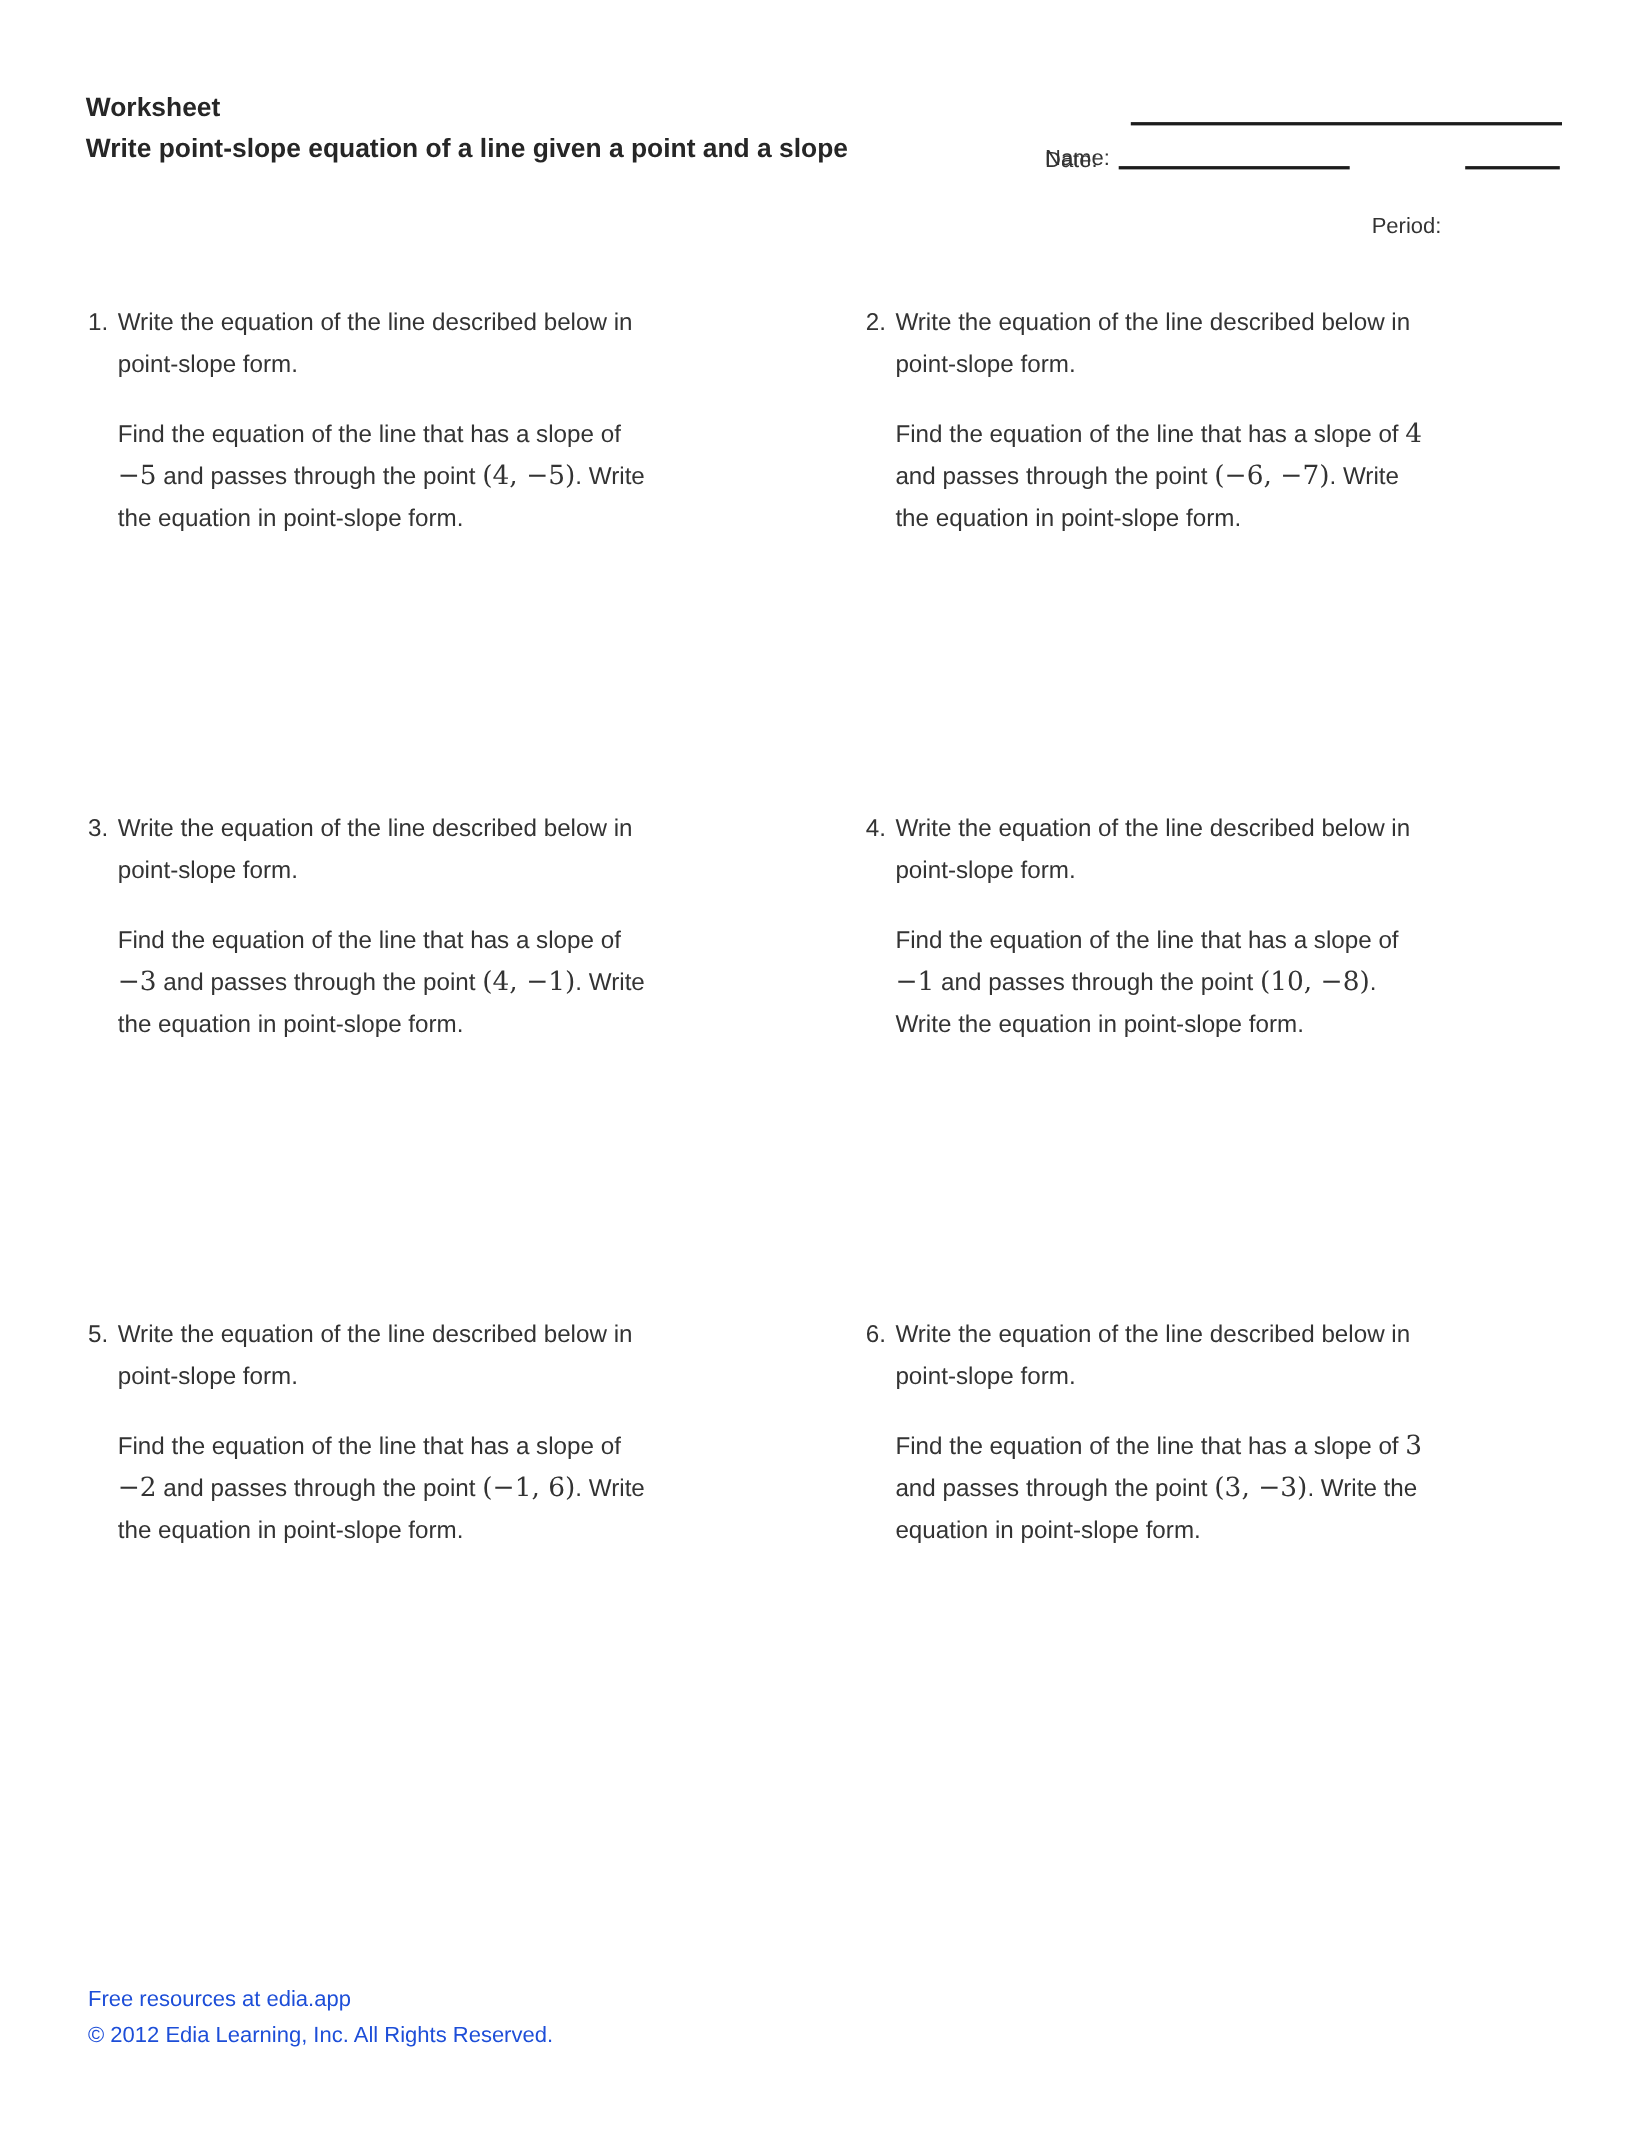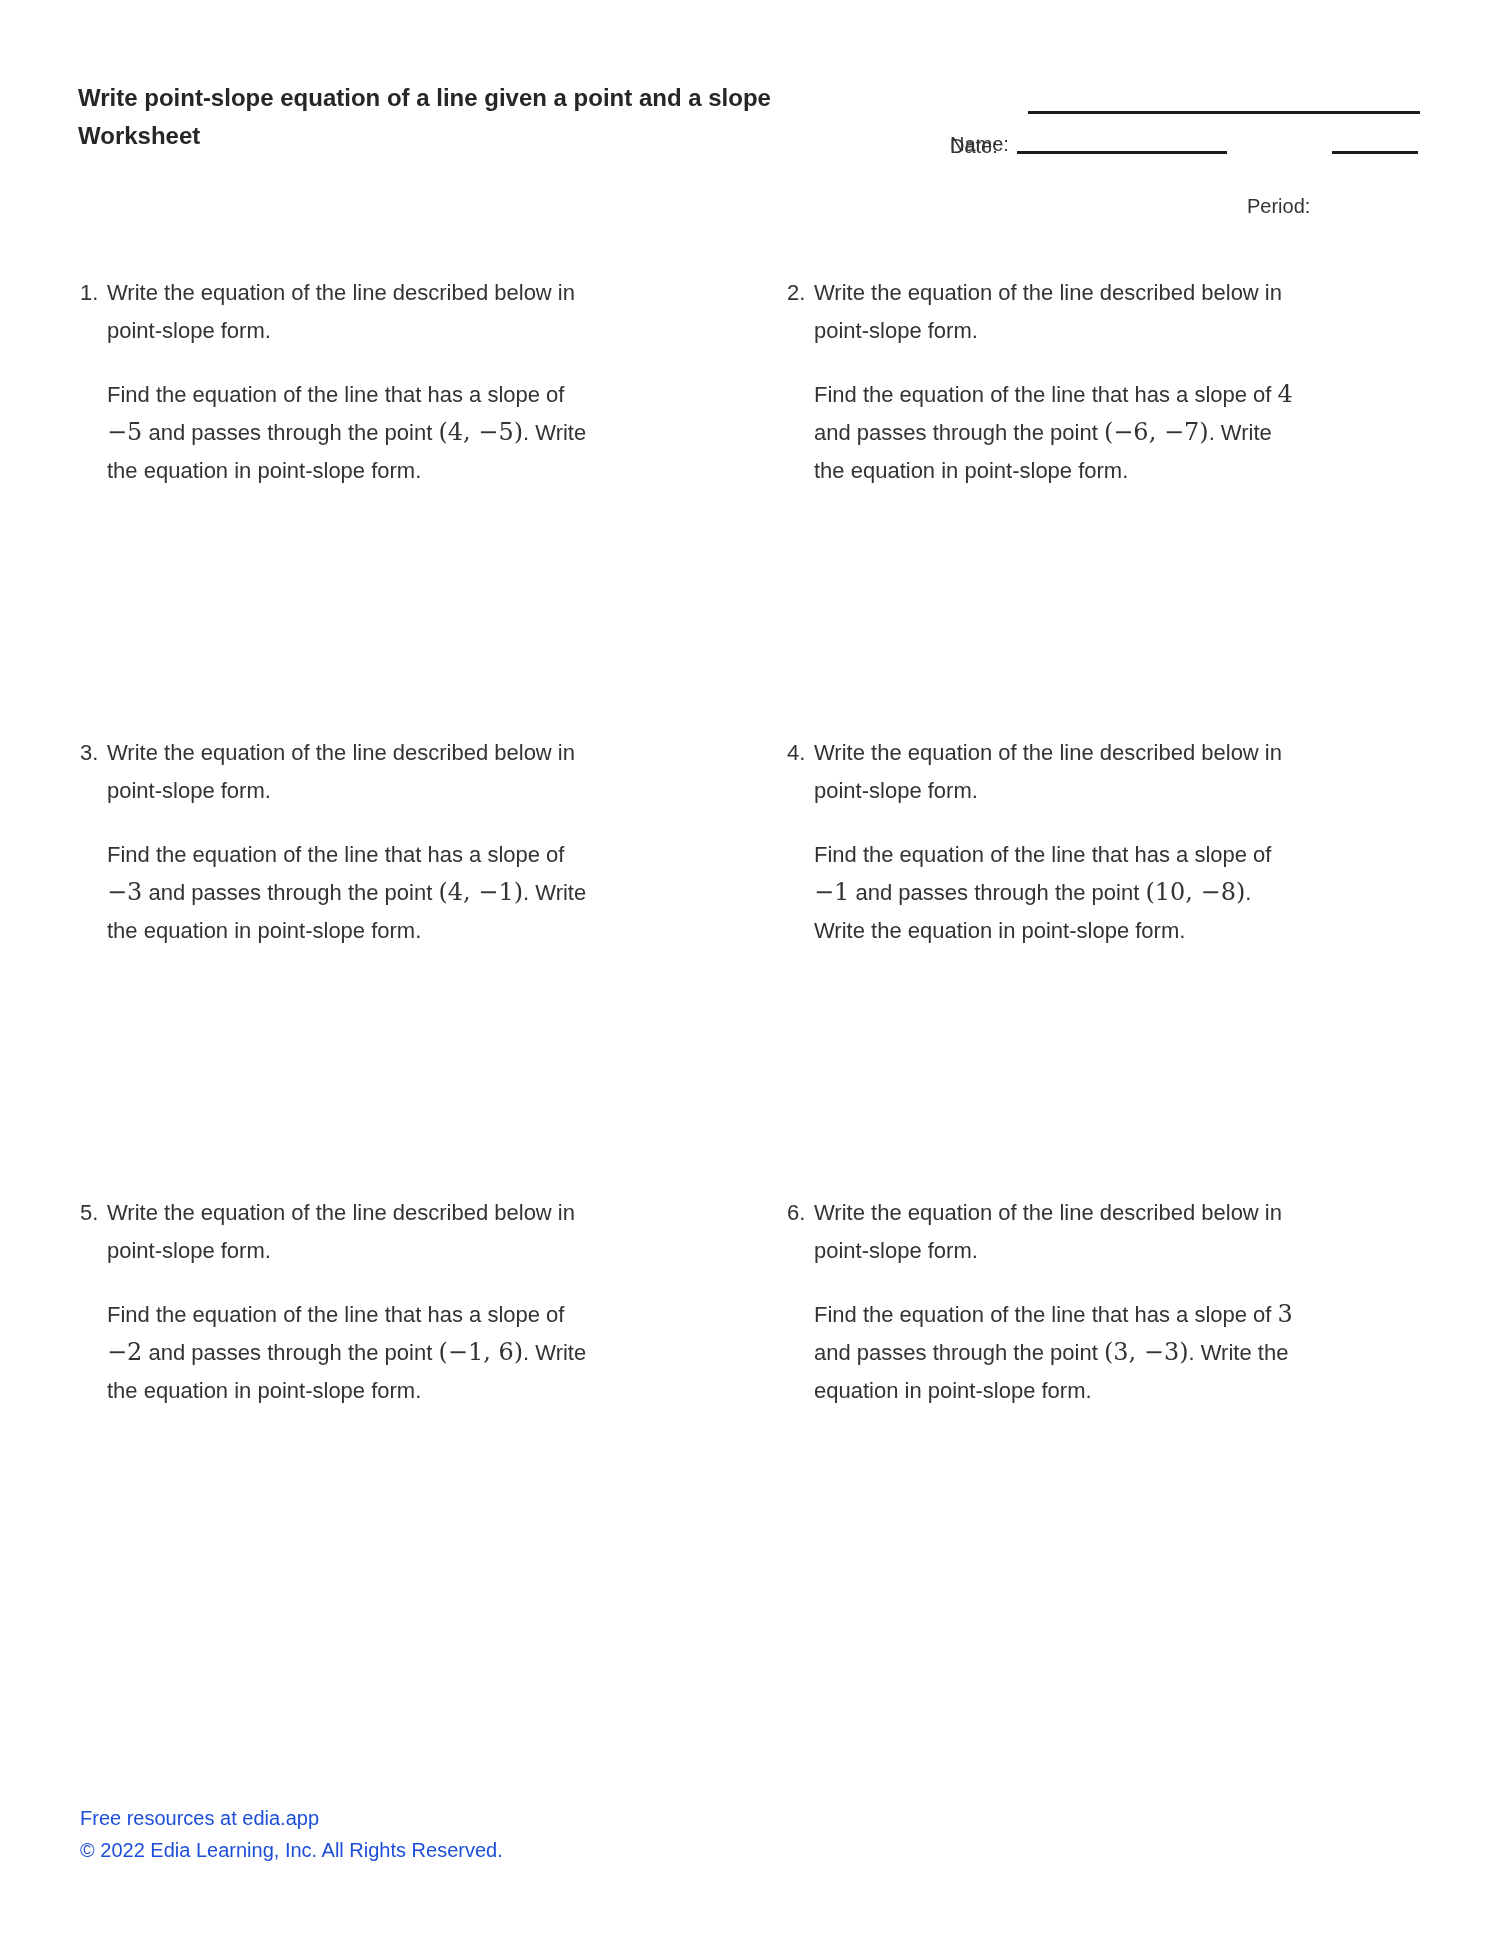--- a/index.html
+++ b/index.html
@@ -64,22 +64,22 @@
     line-height: 32px;
     color: #1d4ed8;
   }
 </style>
 </head>
 <body>
 
 <div class="page">
 
   <div class="title">
+    <div>Worksheet</div>
     <div>Write point-slope equation of a line given a point and a slope</div>
-    <div>Worksheet</div>
   </div>
 
   <div class="hdr-label" style="left:950px; top:95px;margin-top:38px;">Name:</div>
   <div class="fill-line" style="left:1028px; top:111px; width:392px;"></div>
 
   <div class="hdr-label" style="left:950px; top:135px;text-align:center;">Date:</div>
   <div class="fill-line" style="left:1017px; top:151px; width:210px;"></div>
 
   <div class="hdr-label" style="left:1247px; top:150px;margin-top:45px;">Period:</div>
   <div class="fill-line" style="left:1332px; top:151px; width:86px;"></div>
@@ -145,16 +145,16 @@
       <div>Write the equation of the line described below in point-slope form.</div>
       <div class="find"><span>Find the equation of the line that has a slope of</span>
         <span class="math">3</span>
         <span>and passes through the point</span>
         <span class="math">(3, −3)</span><span>. Write the equation in point-slope form.</span></div>
     </div>
   </div>
 
   <div class="footer">
     <div>Free resources at edia.app</div>
-    <div>© 2022 Edia Learning, Inc. All Rights Reserved.</div>
+    <div>© 2012 Edia Learning, Inc. All Rights Reserved.</div>
   </div>
 
 </div>
 
 </body></html>

